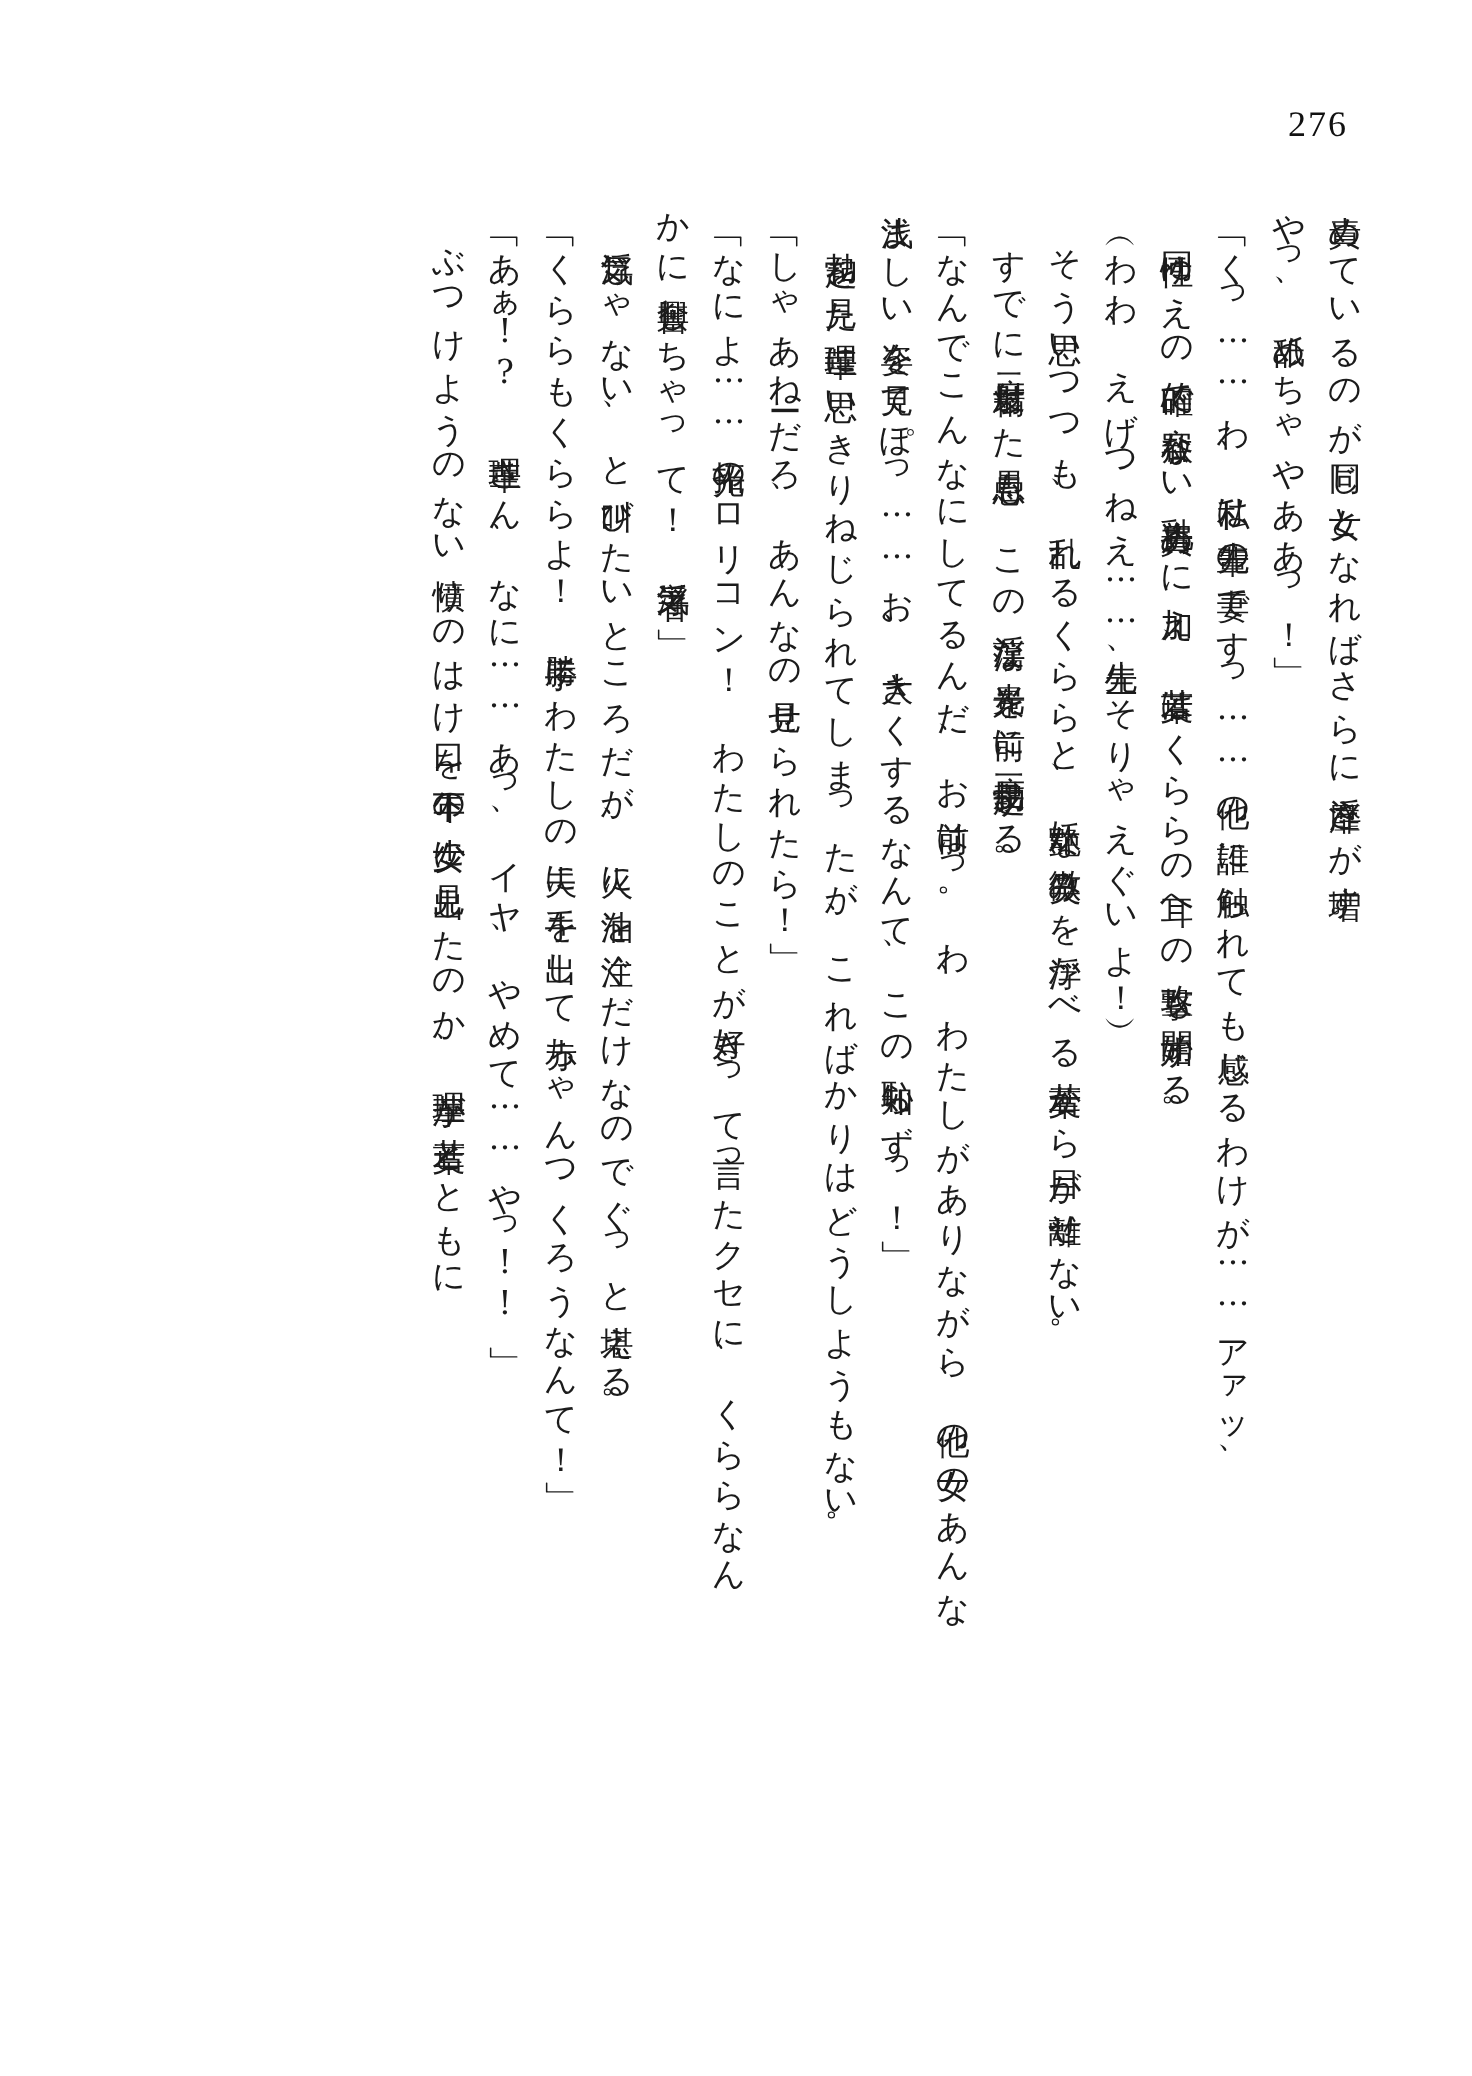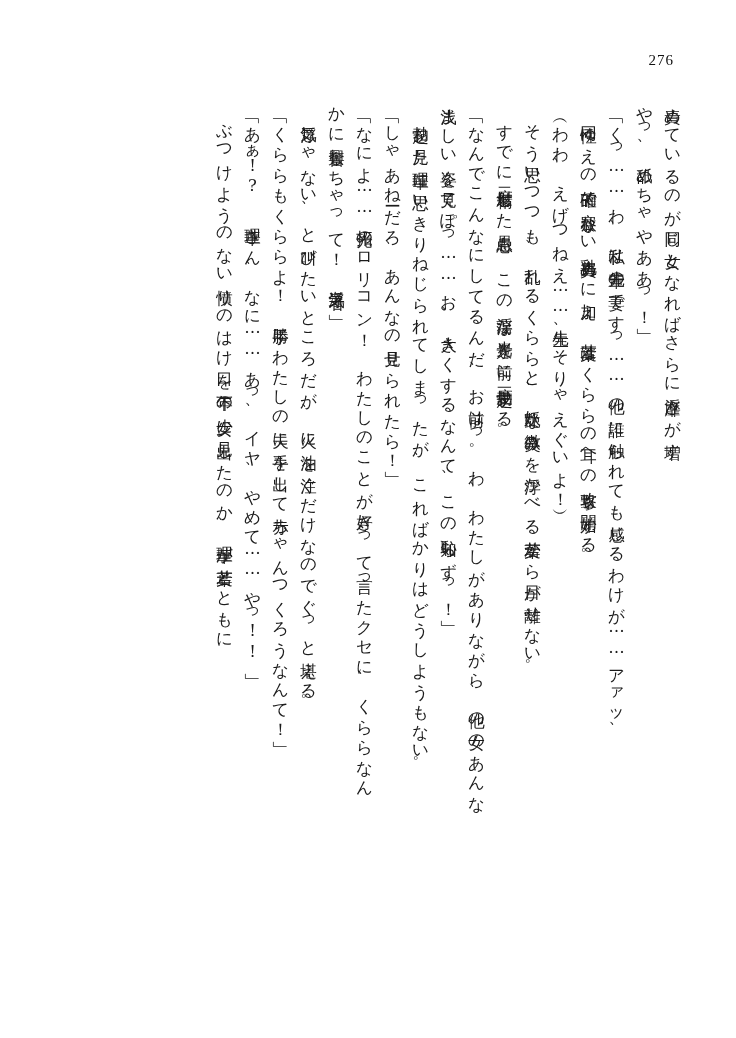--- a/index.html
+++ b/index.html
@@ -13,21 +13,21 @@
     height: 1038px;
     background: #ffffff;
     overflow: hidden;
     font-family: "DejaVu Serif", "Liberation Serif", serif;
     color: #1a1a1a;
   }
   .page-number {
     position: absolute;
     top: 52px;
     right: 62px;
-    font-size: 15px;
+    font-size: 18px;
     letter-spacing: 1px;
     color: #111;
     font-family: "Liberation Serif", serif;
   }
   .text-body {
     position: absolute;
     top: 95px;
     left: 96px;
     right: 56px;
     height: 880px;

